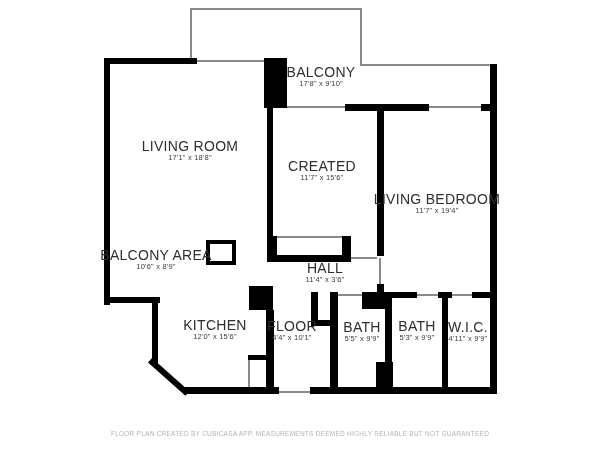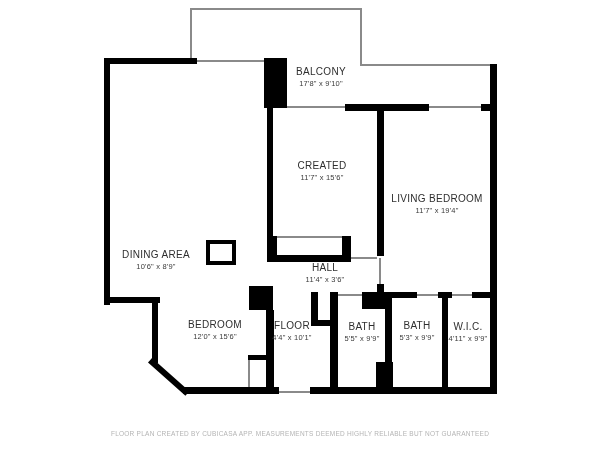--- a/index.html
+++ b/index.html
@@ -3,21 +3,21 @@
 <meta charset="utf-8">
 <style>
   html,body{margin:0;padding:0;background:#fff;}
   .canvas{position:relative;width:600px;height:450px;background:var(--background,#fff);
           font-family:"Liberation Sans",sans-serif;overflow:hidden;}
   .w{position:absolute;background:var(--wall,#000);}
   .t{position:absolute;background:var(--outline,#8a8a8a);}
   .shaft{position:absolute;background:#fff;border:4px solid var(--wall,#000);box-sizing:border-box;}
   .room-label{position:absolute;transform:translateX(-50%);text-align:center;
               color:var(--label,#2e2e2e);white-space:nowrap;}
-  .room-name{display:block;font-size:10px;line-height:12px;letter-spacing:.3px;}
+  .room-name{display:block;font-size:14px;line-height:12px;letter-spacing:.3px;}
   .room-dims{display:block;font-size:7.5px;line-height:11px;letter-spacing:.2px;color:#3a3a3a;}
   .disclaimer{position:absolute;left:50%;top:430px;transform:translateX(-50%);
               font-size:6.5px;letter-spacing:.25px;color:var(--disclaimer,#b4b4b4);white-space:nowrap;}
   .diag{transform:rotate(41.6deg);transform-origin:0 0;}
 </style>
 </head>
 <body>
 
 <div class="canvas">
 
@@ -68,38 +68,42 @@
   <div class="w" style="left:438px;top:292px;width:14px;height:6px;"></div>
   <div class="w" style="left:472px;top:292px;width:20px;height:6px;"></div>
   <div class="w" style="left:442px;top:292px;width:6px;height:96px;"></div>
 
   <div class="shaft" style="left:206px;top:240px;width:30px;height:25px;"></div>
 
   <div class="room-label" style="left:321px;top:66px;">
     <span class="room-name">BALCONY</span>
     <span class="room-dims">17'8" x 9'10"</span>
   </div>
+  <div class="room-label" style="left:190px;top:140px;">
+    <span class="room-name">LIVING ROOM</span>
+    <span class="room-dims">17'1" x 18'8"</span>
+  </div>
   <div class="room-label" style="left:322px;top:160px;">
     <span class="room-name">CREATED</span>
     <span class="room-dims">11'7" x 15'6"</span>
   </div>
   <div class="room-label" style="left:437px;top:193px;">
     <span class="room-name">LIVING BEDROOM</span>
     <span class="room-dims">11'7" x 19'4"</span>
   </div>
   <div class="room-label" style="left:156px;top:249px;">
-    <span class="room-name">DINING AREA</span>
+    <span class="room-name">BALCONY AREA</span>
     <span class="room-dims">10'6" x 8'9"</span>
   </div>
   <div class="room-label" style="left:325px;top:262px;">
     <span class="room-name">HALL</span>
     <span class="room-dims">11'4" x 3'6"</span>
   </div>
   <div class="room-label" style="left:215px;top:319px;">
-    <span class="room-name">BEDROOM</span>
+    <span class="room-name">KITCHEN</span>
     <span class="room-dims">12'0" x 15'6"</span>
   </div>
   <div class="room-label" style="left:292px;top:320px;">
     <span class="room-name">FLOOR</span>
     <span class="room-dims">4'4" x 10'1"</span>
   </div>
   <div class="room-label" style="left:362px;top:321px;">
     <span class="room-name">BATH</span>
     <span class="room-dims">5'5" x 9'9"</span>
   </div>

